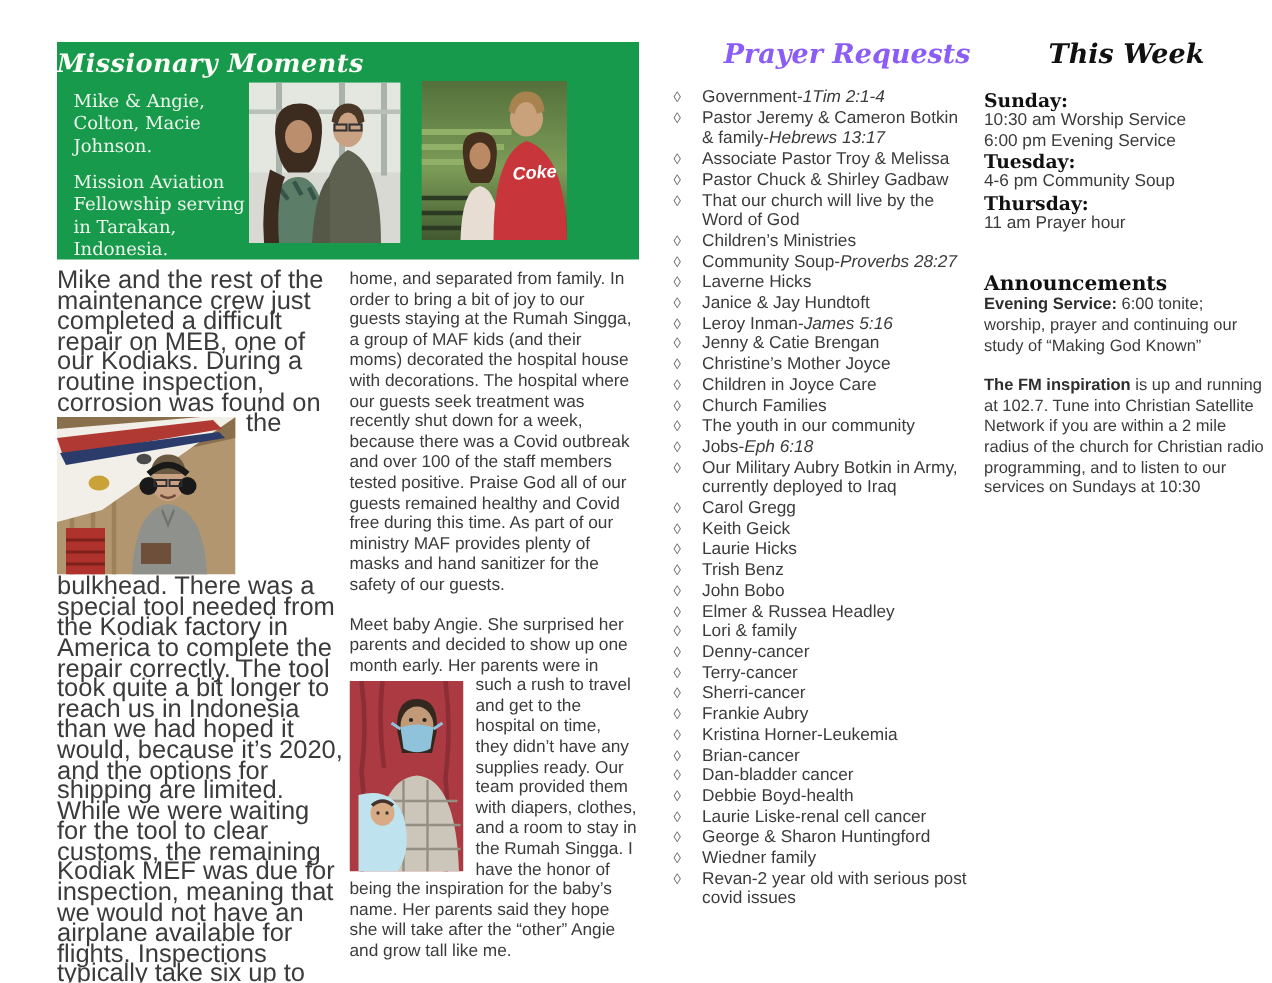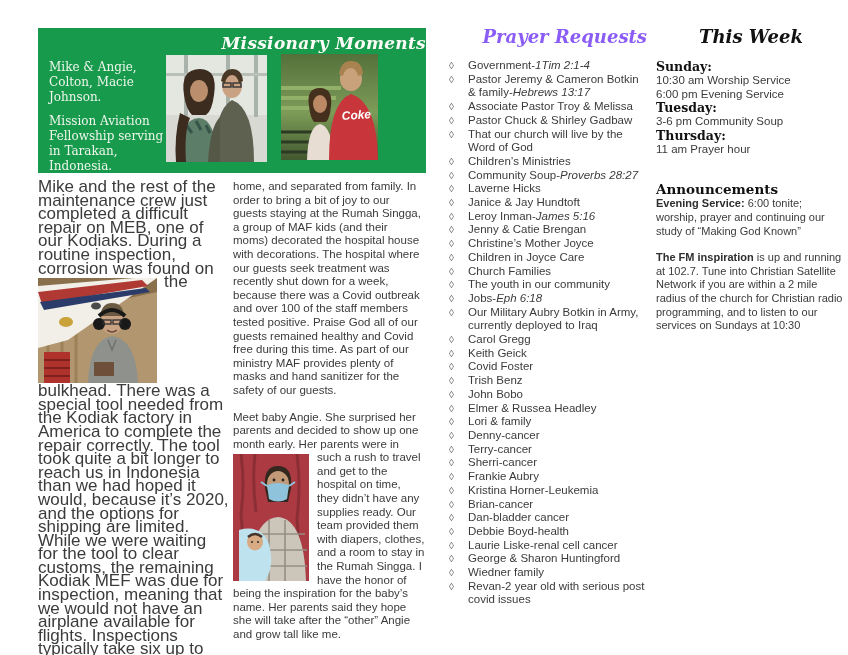--- a/index.html
+++ b/index.html
@@ -6,21 +6,21 @@
   body{
     width:848px;height:655px;position:relative;background:#ffffff;
     font-family:"Liberation Sans",sans-serif;color:#3b3b3b;overflow:hidden;
   }
   
   .green-box{
     position:absolute;left:38px;top:28px;width:388px;height:145px;
     background:#189a4d;
   }
   .mm-title{
-    text-align:right;font-family:"DejaVu Serif",serif;font-weight:bold;font-style:italic;
+    text-align:left;font-family:"DejaVu Serif",serif;font-weight:bold;font-style:italic;
     font-size:17px;color:#fbfdf6;padding-top:5px;letter-spacing:.3px;
   }
   .mm-caption{position:absolute;left:11px;top:32px;width:122px;
     font-family:"DejaVu Serif",serif;font-size:12px;line-height:15px;color:#eef6ec;}
   .mm-caption .fam{margin:0 0 9px 0;}
   .mm-caption .mis{margin:0;}
   .photo1{position:absolute;left:128px;top:27px;width:101px;height:107px;}
   .photo2{position:absolute;left:243px;top:26px;width:97px;height:106px;}
   
   .colA{position:absolute;left:38px;top:180px;width:191px;font-size:17px;line-height:13.6px;}
@@ -164,21 +164,21 @@
       <li><span>Leroy Inman-</span><em>James 5:16</em></li>
       <li><span>Jenny &amp; Catie Brengan</span></li>
       <li><span>Christine’s Mother Joyce</span></li>
       <li><span>Children in Joyce Care</span></li>
       <li><span>Church Families</span></li>
       <li><span>The youth in our community</span></li>
       <li><span>Jobs-</span><em>Eph 6:18</em></li>
       <li><span>Our Military Aubry Botkin in Army, currently deployed to Iraq</span></li>
       <li><span>Carol Gregg</span></li>
       <li><span>Keith Geick</span></li>
-      <li><span>Covid Foster</span></li>
+      <li><span>Laurie Hicks</span></li>
       <li><span>Trish Benz</span></li>
       <li><span>John Bobo</span></li>
       <li><span>Elmer &amp; Russea Headley</span></li>
       <li><span>Lori &amp; family</span></li>
       <li><span>Denny-cancer</span></li>
       <li><span>Terry-cancer</span></li>
       <li><span>Sherri-cancer</span></li>
       <li><span>Frankie Aubry</span></li>
       <li><span>Kristina Horner-Leukemia</span></li>
       <li><span>Brian-cancer</span></li>
@@ -191,21 +191,21 @@
     </ul>
 </div>
 
 <div class="week-col">
   <h2 class="week-title">This Week</h2>
   <div class="schedule">
       <div class="day">Sunday:</div>
       <div class="event">10:30 am Worship Service</div>
       <div class="event">6:00 pm Evening Service</div>
       <div class="day">Tuesday:</div>
-      <div class="event">3-6 pm Community Soup</div>
+      <div class="event">4-6 pm Community Soup</div>
       <div class="day">Thursday:</div>
       <div class="event">11 am Prayer hour</div>
     </div>
   <div class="annc">
     <p class="annc-title">Announcements</p>
     <div>
         <p class="annc-p"><b>Evening Service:</b> 6:00 tonite; worship, prayer and continuing our study of “Making God Known”</p>
         <p class="annc-p"><b>The FM inspiration</b> is up and running at 102.7.  Tune into Christian Satellite Network if you are within a 2 mile radius of the church for Christian radio programming, and to listen to our services on Sundays at 10:30</p>
       </div>
   </div>

